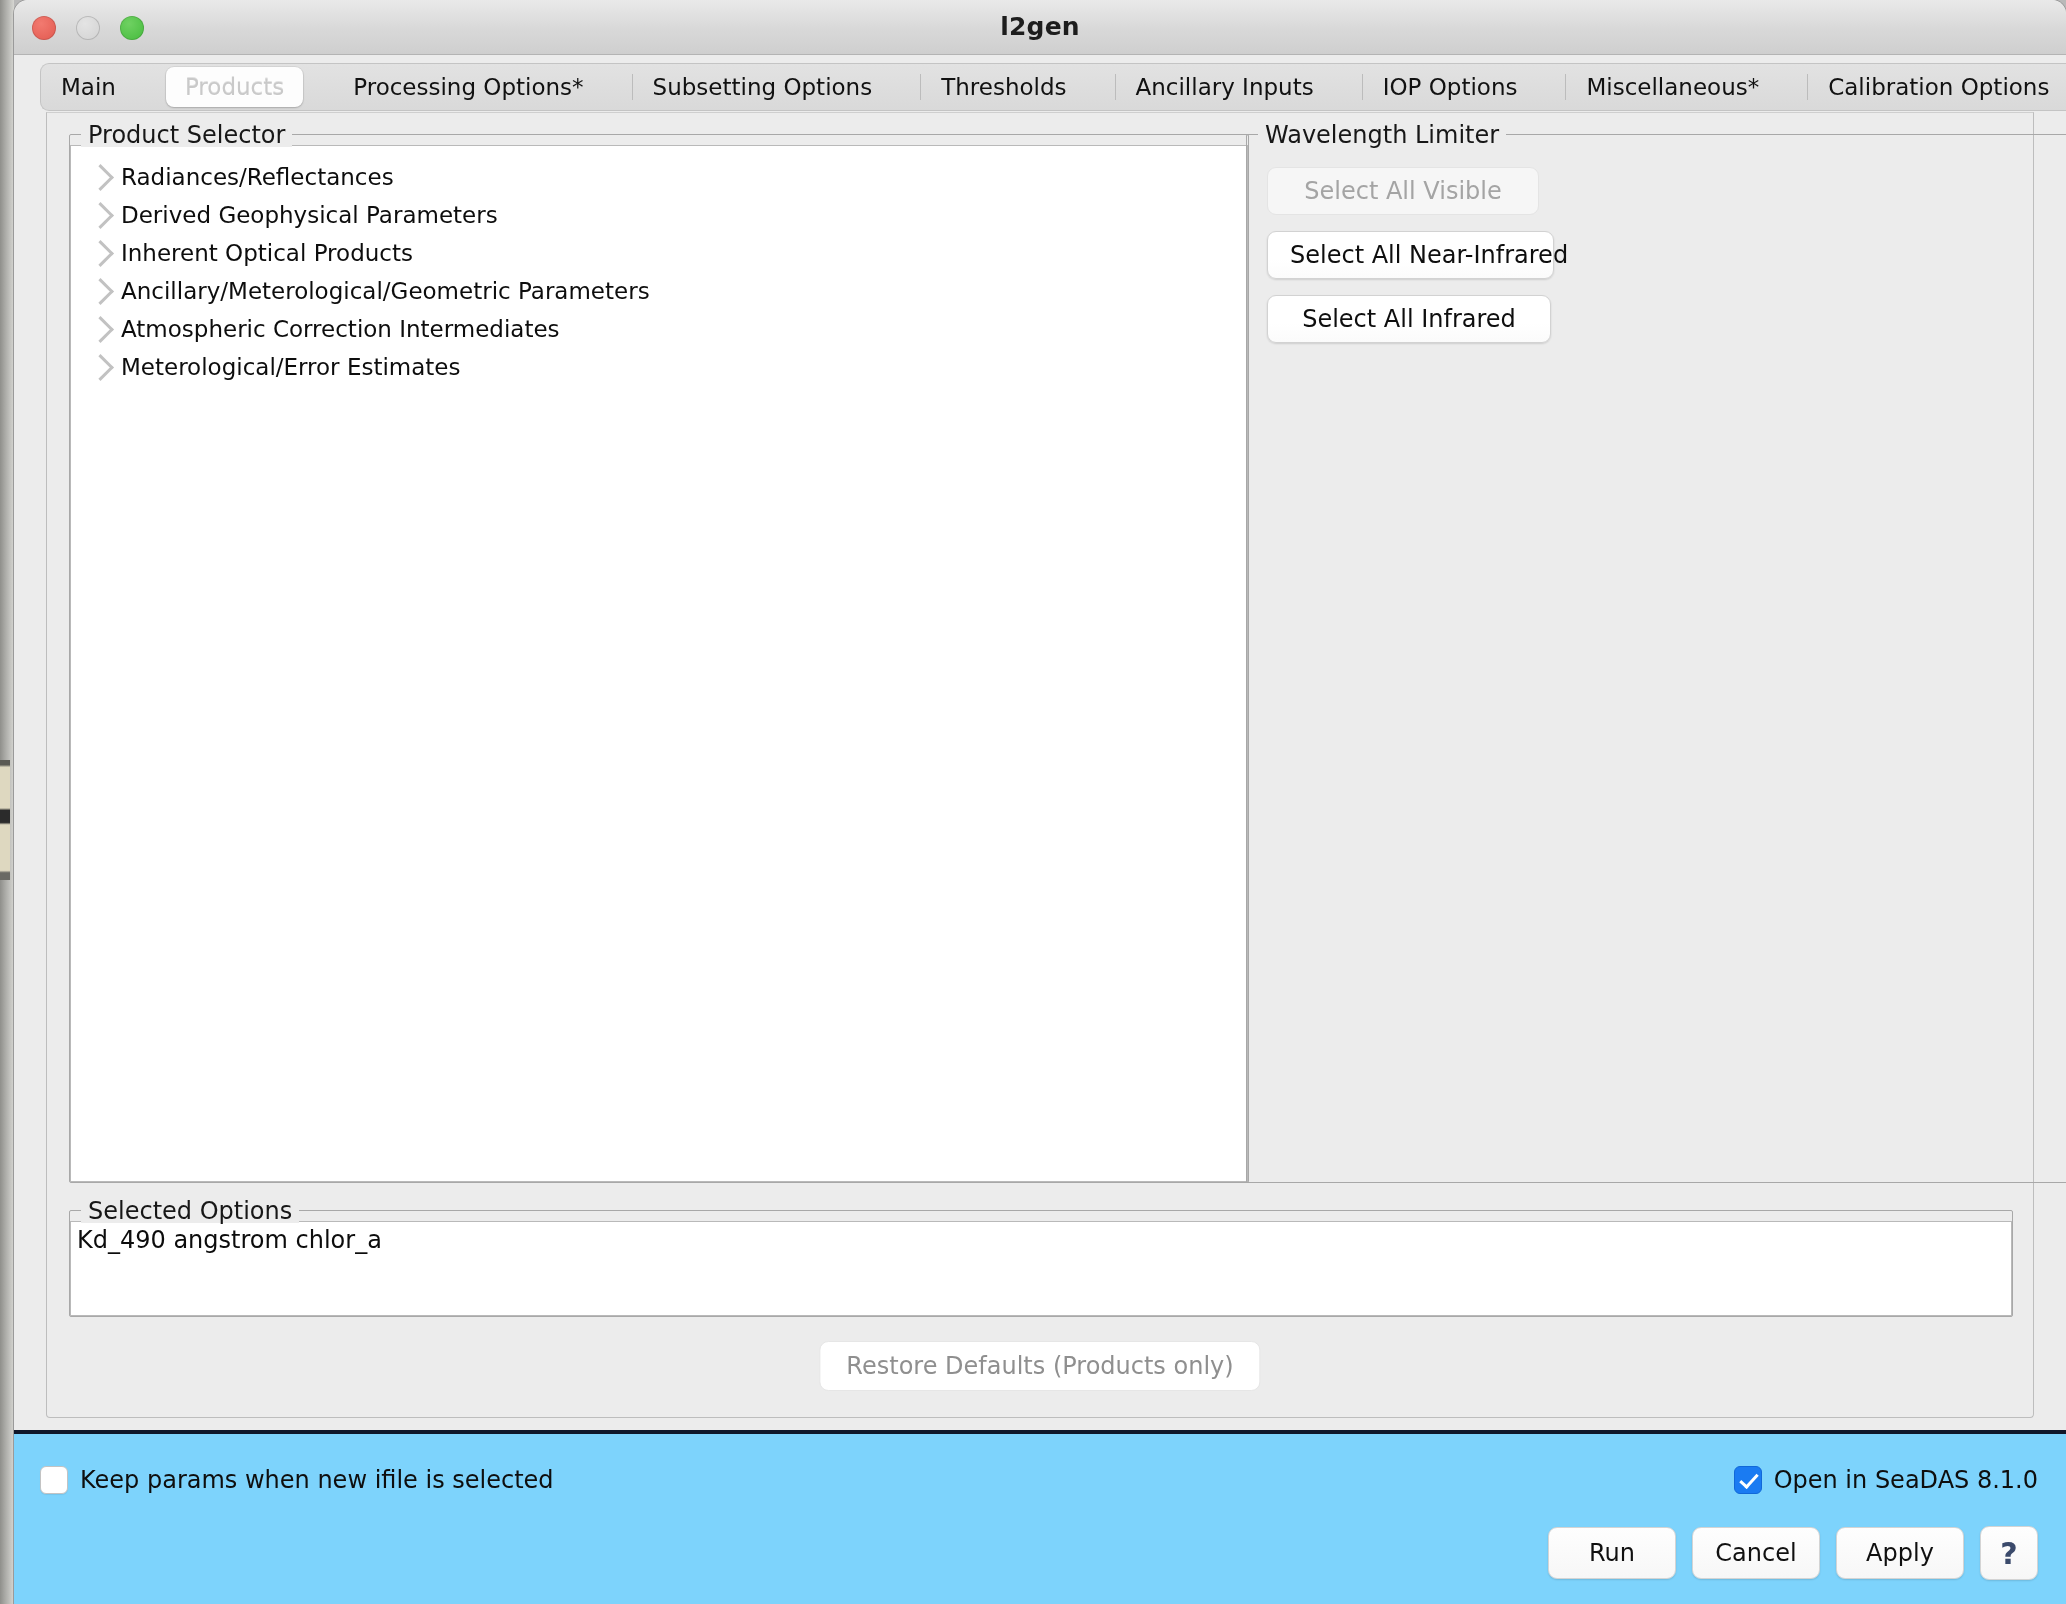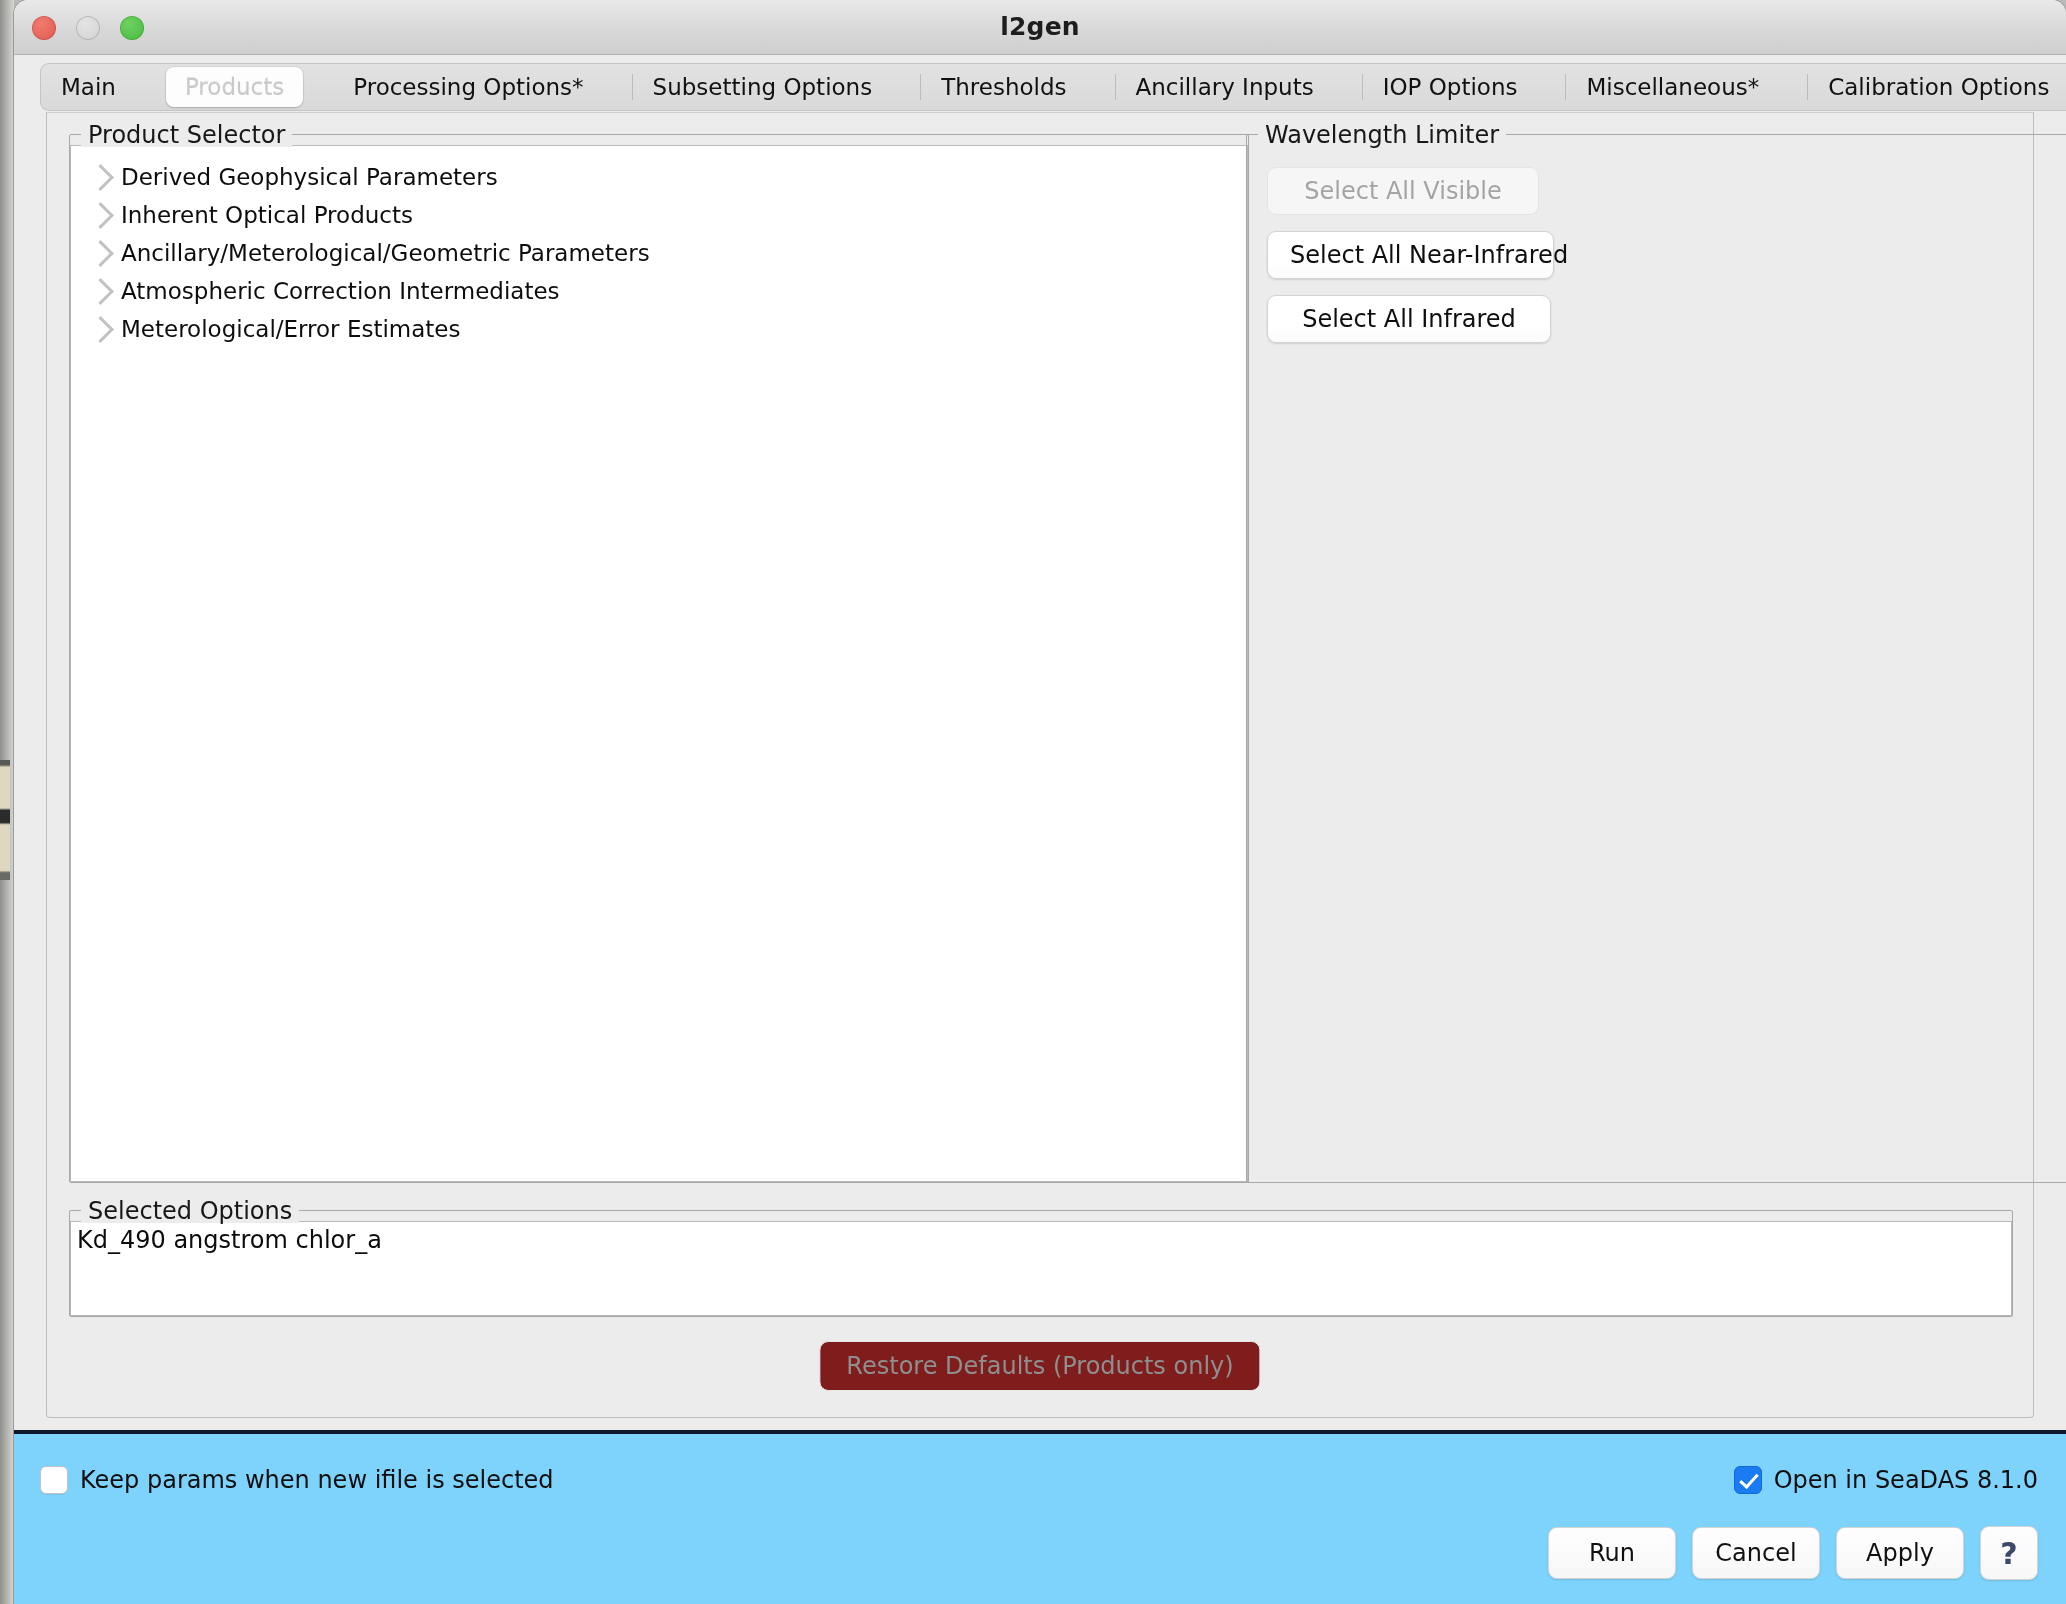--- a/index.html
+++ b/index.html
@@ -252,21 +252,21 @@
 
   
   #restore-defaults {
     position: absolute;
     left: 50%;
     transform: translateX(-50%);
     top: 1228px;
     font-size: 24px;
     padding: 10px 26px;
     border-radius: 9px;
-    background: #7f1d1d;
+    background: #ffffff;
     border: 1px solid #e6e6e6;
     color: #8f8f8f;
     white-space: nowrap;
     font-family: inherit;
   }
 
   
   #bottom-strip {
     position: absolute;
     left: 0; right: 0;
@@ -382,20 +382,24 @@
 
   <div id="content">
 
     <div class="group" id="product-selector">
       <div class="group-border"></div>
       <div class="group-title">Product Selector</div>
       <div class="group-body">
         <div style="height:12px"></div>
         <div class="tree-row">
           <span class="chevron"></span>
+          <span class="tree-item">Radiances/Reflectances</span>
+        </div>
+        <div class="tree-row">
+          <span class="chevron"></span>
           <span class="tree-item">Derived Geophysical Parameters</span>
         </div>
         <div class="tree-row">
           <span class="chevron"></span>
           <span class="tree-item">Inherent Optical Products</span>
         </div>
         <div class="tree-row">
           <span class="chevron"></span>
           <span class="tree-item">Ancillary/Meterological/Geometric Parameters</span>
         </div>

